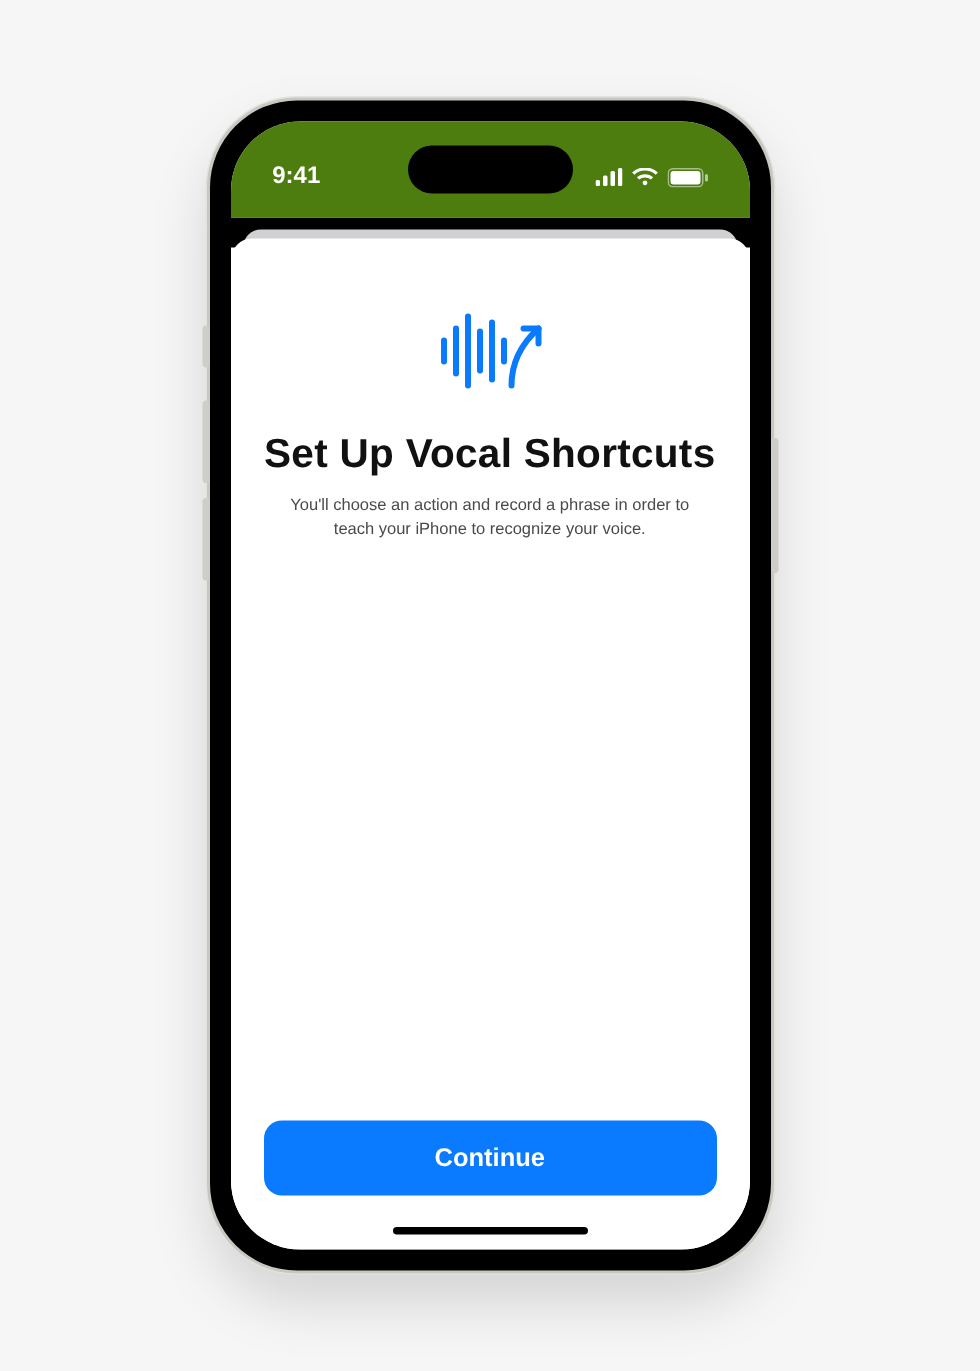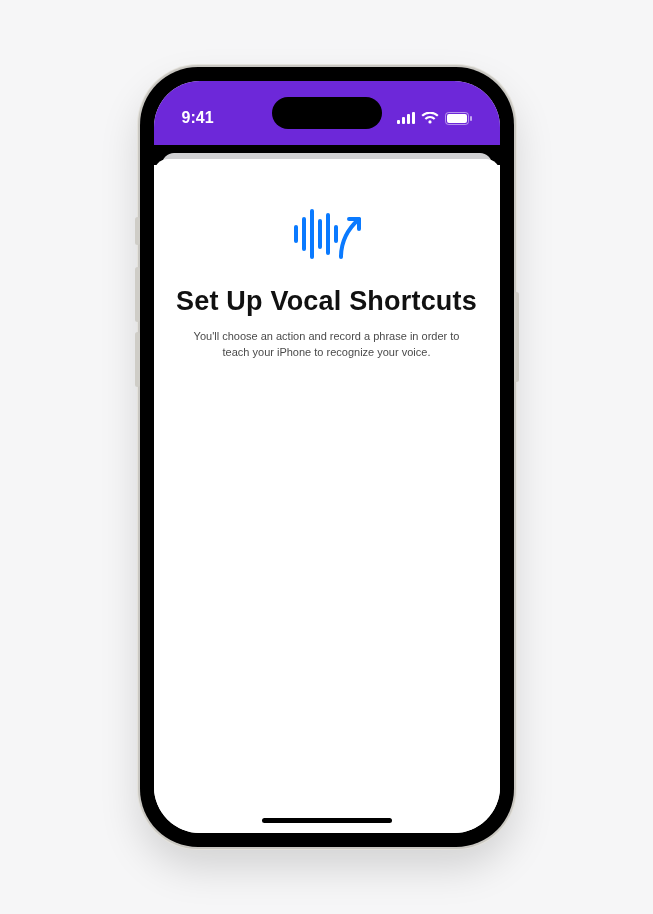--- a/index.html
+++ b/index.html
@@ -49,21 +49,21 @@
   }
 
   
   .statusbar{
     position:relative;
     height:54px;
     flex:0 0 auto;
     display:flex;align-items:center;justify-content:space-between;
     padding:10px 28px 0 28px;
     color:#fff;
-    background:#6d28d9;
+    background:#4d7c0f;
     font-weight:600;
     font-size:16px;
     z-index:2;
   }
   .status-right{display:flex;align-items:center;gap:6px;}
   .signal-icon svg,.wifi-icon svg,.battery-icon svg{display:block;}
 
   
   .sheet-bg{
     height:20px;
@@ -186,17 +186,18 @@
               <polyline points="58,14 68,14 68,24"></polyline>
             </g>
           </svg>
         </div>
         <h1>Set Up Vocal Shortcuts</h1>
         <p class="subtitle">You'll choose an action and record a phrase in order to teach your iPhone to recognize your voice.</p>
       </div>
 
       <div class="spacer"></div>
 
+      <button class="primary-btn">Continue</button>
 
       <div class="home-indicator"></div>
     </div>
   </div>
 </div>
 
 </body></html>

